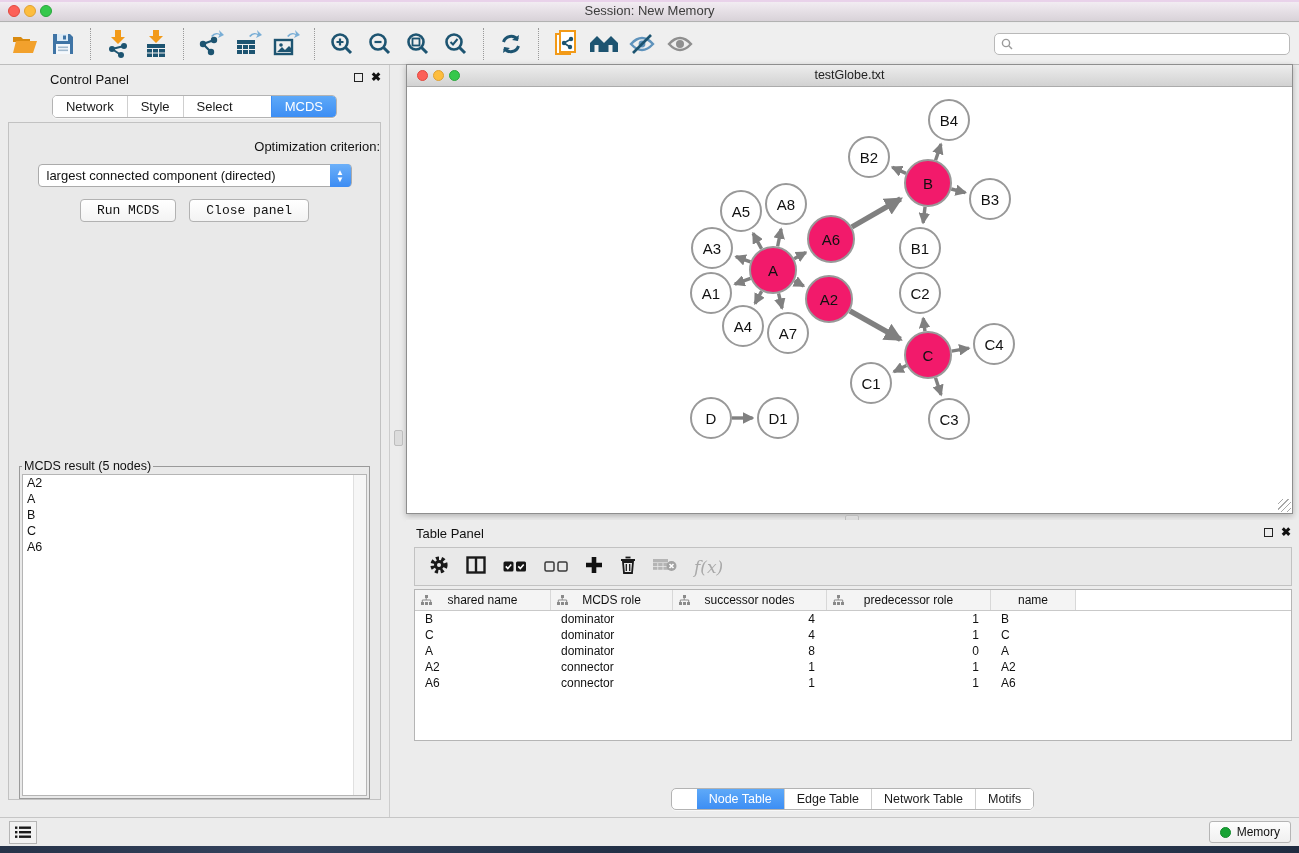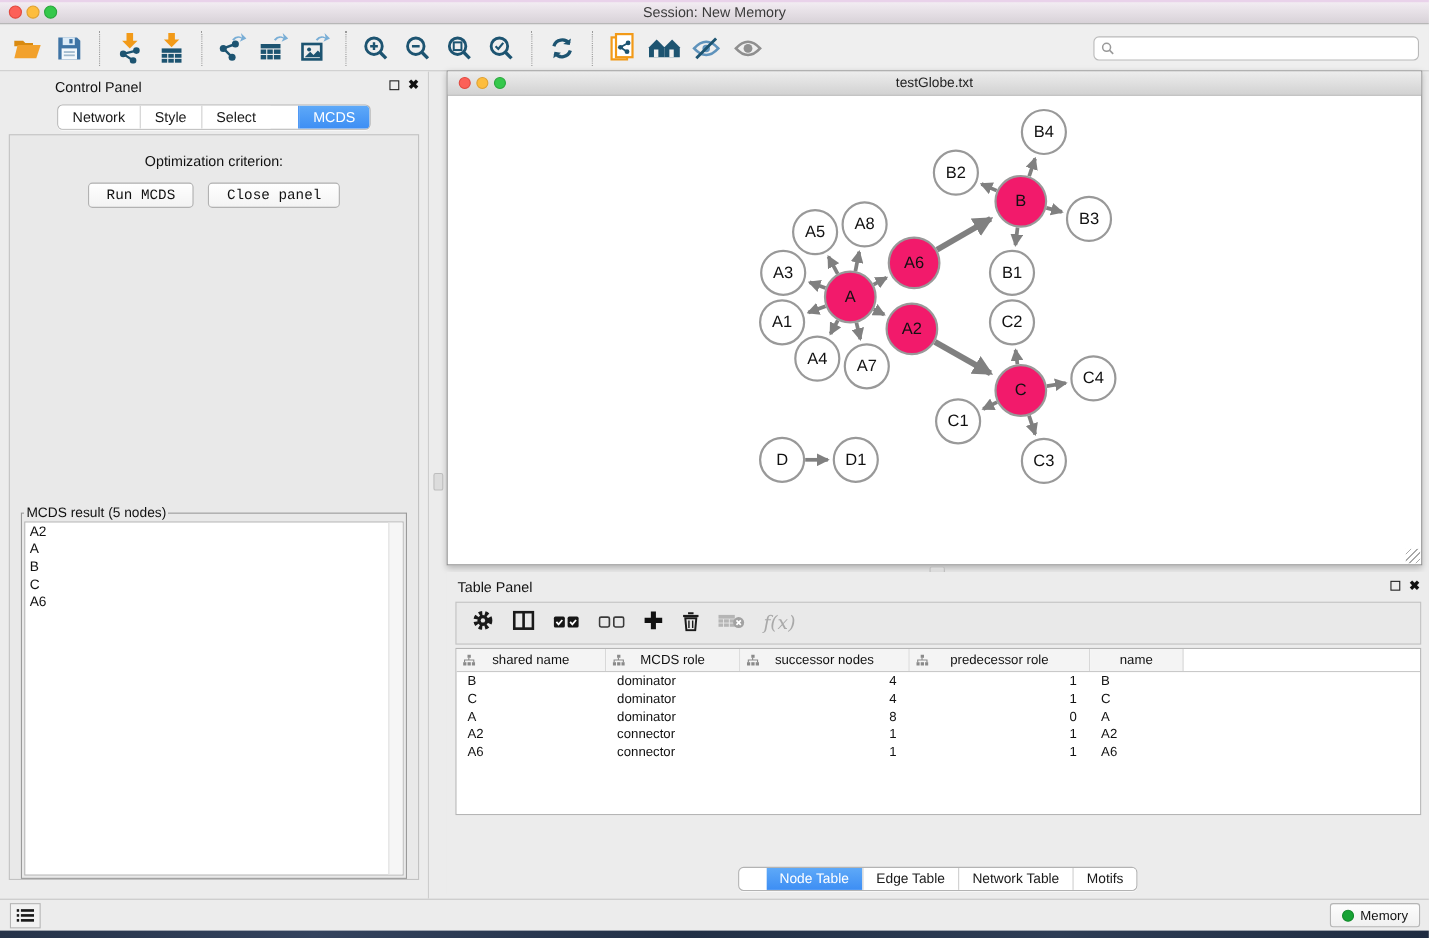--- a/index.html
+++ b/index.html
@@ -41,21 +41,21 @@
 
   .segbar { display:inline-flex; border:1px solid #b3b3b3; border-radius:5px; overflow:hidden;
     background:#fff; box-shadow:0 1px 0 rgba(255,255,255,.6); }
   .seg { padding:3px 13px; font-size:13px; color:#1a1a1a; border-left:1px solid #cfcfcf; background:#fff; }
   .seg:first-child { border-left:none; }
   .seg.active { background:linear-gradient(#5ea9f8,#3d8ef4); color:#fff; border-left-color:#3d8ef4;margin-left:25px; }
   .cp-tabs { position:absolute; top:30px; left:0; right:0; display:flex; justify-content:center; }
 
   .cp-content { position:absolute; top:57px; left:8px; right:8px; height:678px; background:#e9e9e9;
     border:1px solid #c2c2c2; }
-  .opt-label { text-align:center; margin-top:16px; font-size:13px; color:#111; }
+  .opt-label { text-align:right; margin-top:16px; font-size:13px; color:#111; }
   .dropdown { width:314px; height:23px; margin:10px auto 0; background:#fff; border:1px solid #ababab;
     border-radius:4px; position:relative; display:flex; align-items:center; }
   .dropdown .dd-text { font-size:13px; padding-left:8px; color:#111; }
   .dd-stepper { position:absolute; right:0; top:-1px; bottom:-1px; width:21px; border-radius:0 4px 4px 0;
     background:linear-gradient(#6cb0f9,#3c8cf3); display:flex; flex-direction:column; align-items:center; justify-content:center; }
   .dd-stepper span { color:#fff; font-size:8px; line-height:7px; }
   .btn-row { display:flex; justify-content:center; gap:13px; margin-top:12px; }
   .pbtn { height:23px; padding:0 16px; background:linear-gradient(#ffffff,#f3f3f3); border:1px solid #b2b2b2;
     border-radius:4px; font-size:13px; color:#111; display:flex; align-items:center;font-family:Liberation Mono, monospace; }
 
@@ -290,20 +290,27 @@
       <div class="cp-tabs">
         <div class="segbar" id="cp-tabbar">
             <div class="seg">Network</div>
             <div class="seg">Style</div>
             <div class="seg">Select</div>
             <div class="seg active">MCDS</div>
           </div>
       </div>
       <div class="cp-content">
         <div class="opt-label">Optimization criterion:</div>
+        <div class="dropdown">
+          <span class="dd-text">largest connected component (directed)</span>
+          <span class="dd-stepper">
+              <span>▲</span>
+              <span>▼</span>
+            </span>
+        </div>
         <div class="btn-row">
           <div class="pbtn">Run MCDS</div>
           <div class="pbtn">Close panel</div>
         </div>
         <fieldset class="result-fieldset">
           <legend>MCDS result (5 nodes)</legend>
           <div class="result-list" id="result-list">
             <span class="scroll"></span>
           <div class="list-item">A2</div>
               <div class="list-item">A</div>

